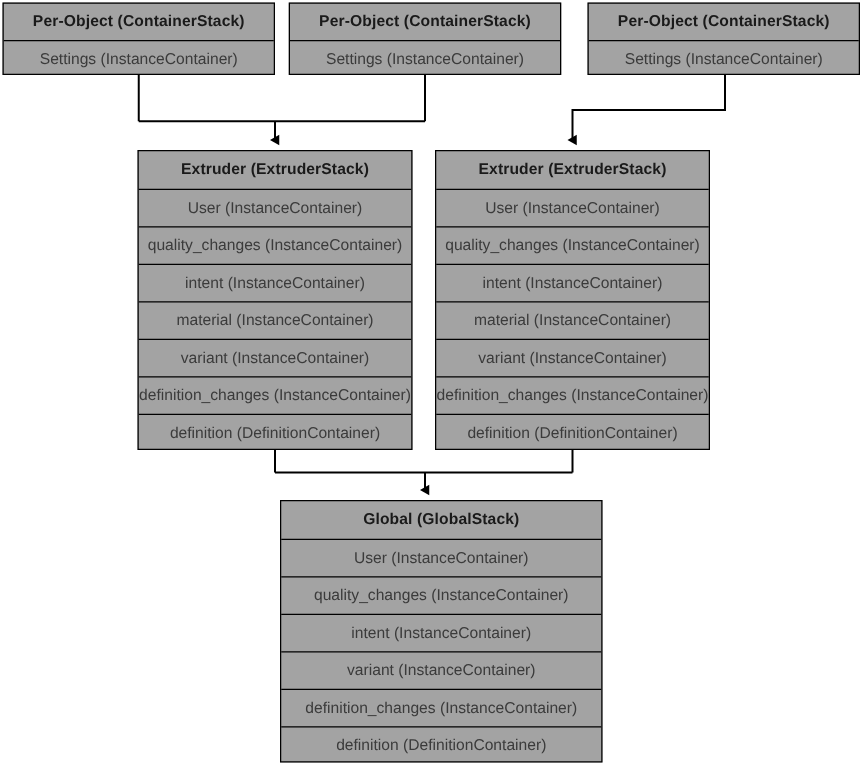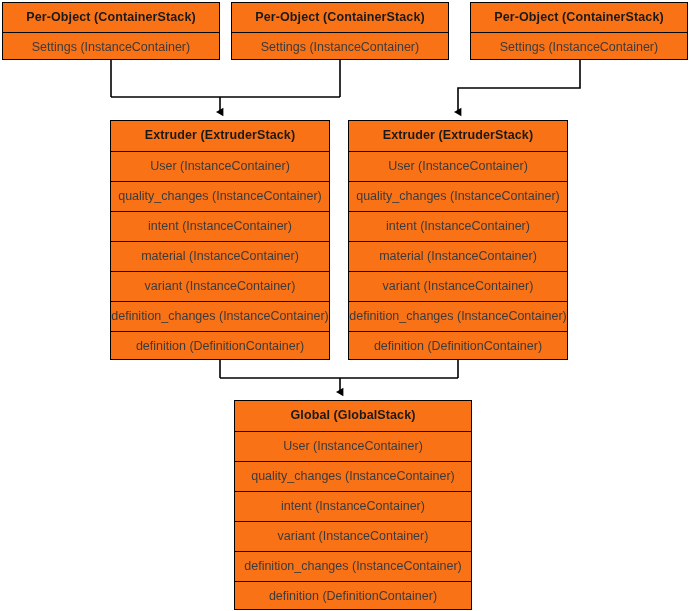--- a/index.html
+++ b/index.html
@@ -24,21 +24,21 @@
     position: absolute;
     left: 0; top: 0;
     width: 691px;
     height: 611px;
     pointer-events: none;
   }
   .node {
     position: absolute;
     box-sizing: border-box;
     border: 1.4px solid #000000;
-    background: #f97316;
+    background: #a3a3a3;
     z-index: 2;
   }
   .row {
     box-sizing: border-box;
     height: 30px;
     line-height: 29px;
     text-align: center;
     font-size: 12.5px;
     color: #3b3b3b;
     white-space: nowrap;
@@ -117,21 +117,21 @@
     <div class="row header">Extruder (ExtruderStack)</div>
     <div class="row">User (InstanceContainer)</div>
     <div class="row">quality_changes (InstanceContainer)</div>
     <div class="row">intent (InstanceContainer)</div>
     <div class="row">material (InstanceContainer)</div>
     <div class="row">variant (InstanceContainer)</div>
     <div class="row">definition_changes (InstanceContainer)</div>
     <div class="row">definition (DefinitionContainer)</div>
   </div>
 
-  <div class="node" style="left:234px; top:400px; width:238px; height:210px;">
+  <div class="node" style="left:224px; top:400px; width:258px; height:210px;">
     <div class="row header">Global (GlobalStack)</div>
     <div class="row">User (InstanceContainer)</div>
     <div class="row">quality_changes (InstanceContainer)</div>
     <div class="row">intent (InstanceContainer)</div>
     <div class="row">variant (InstanceContainer)</div>
     <div class="row">definition_changes (InstanceContainer)</div>
     <div class="row">definition (DefinitionContainer)</div>
   </div>
 
 </div>

